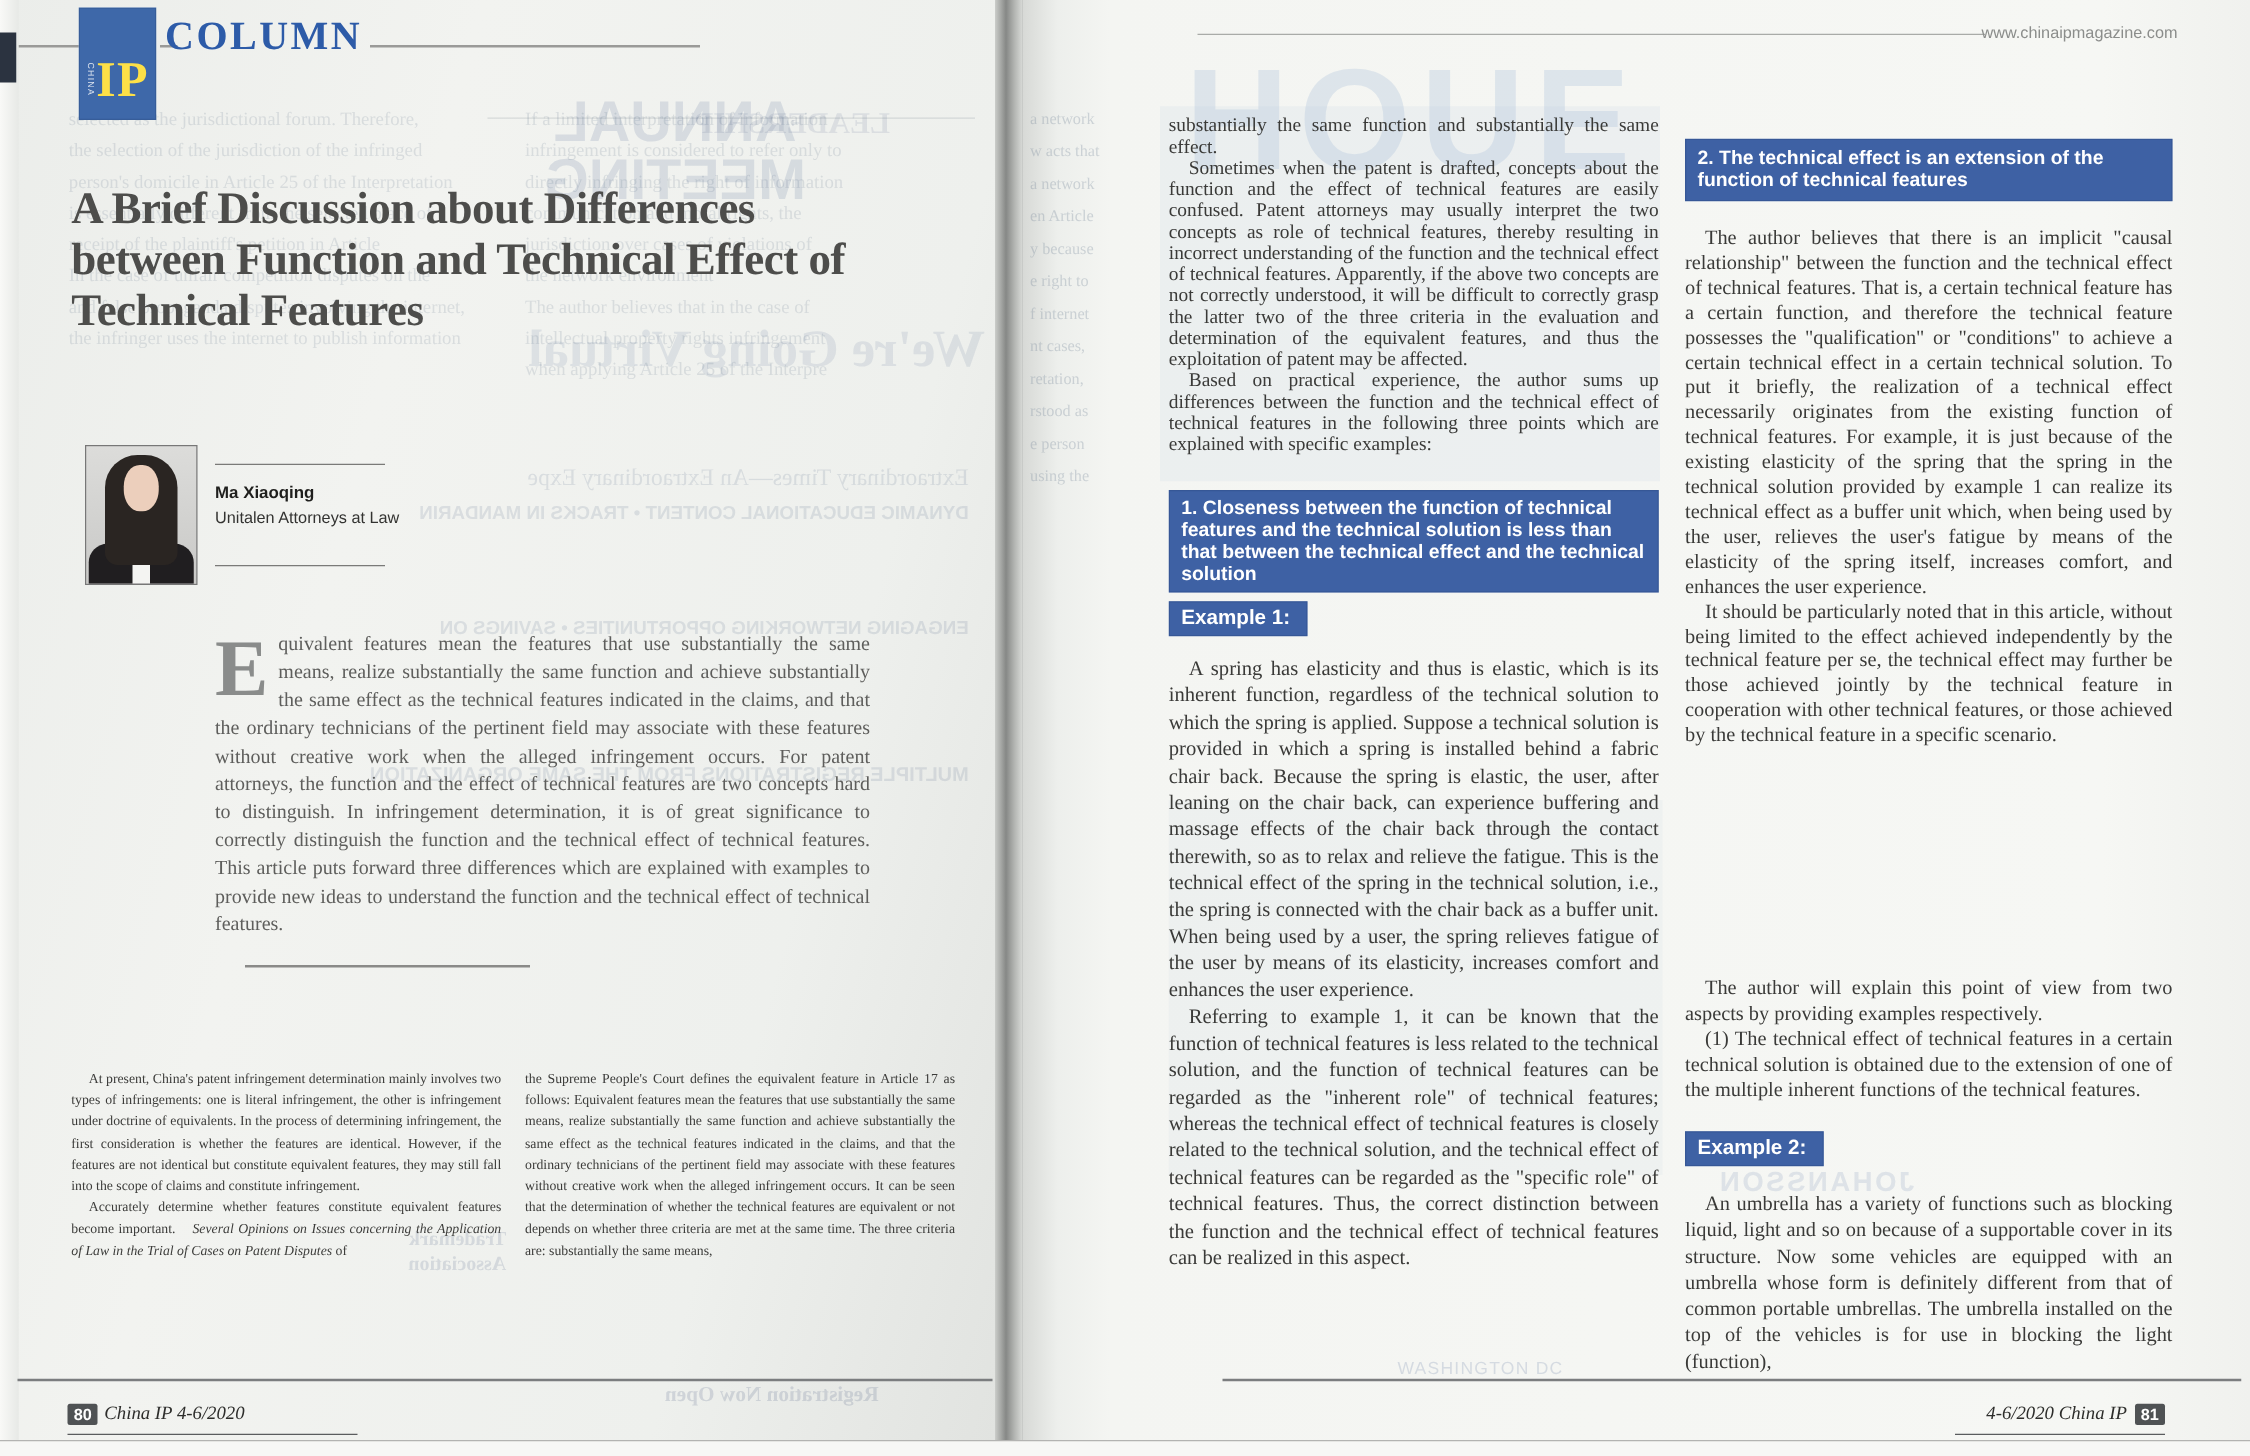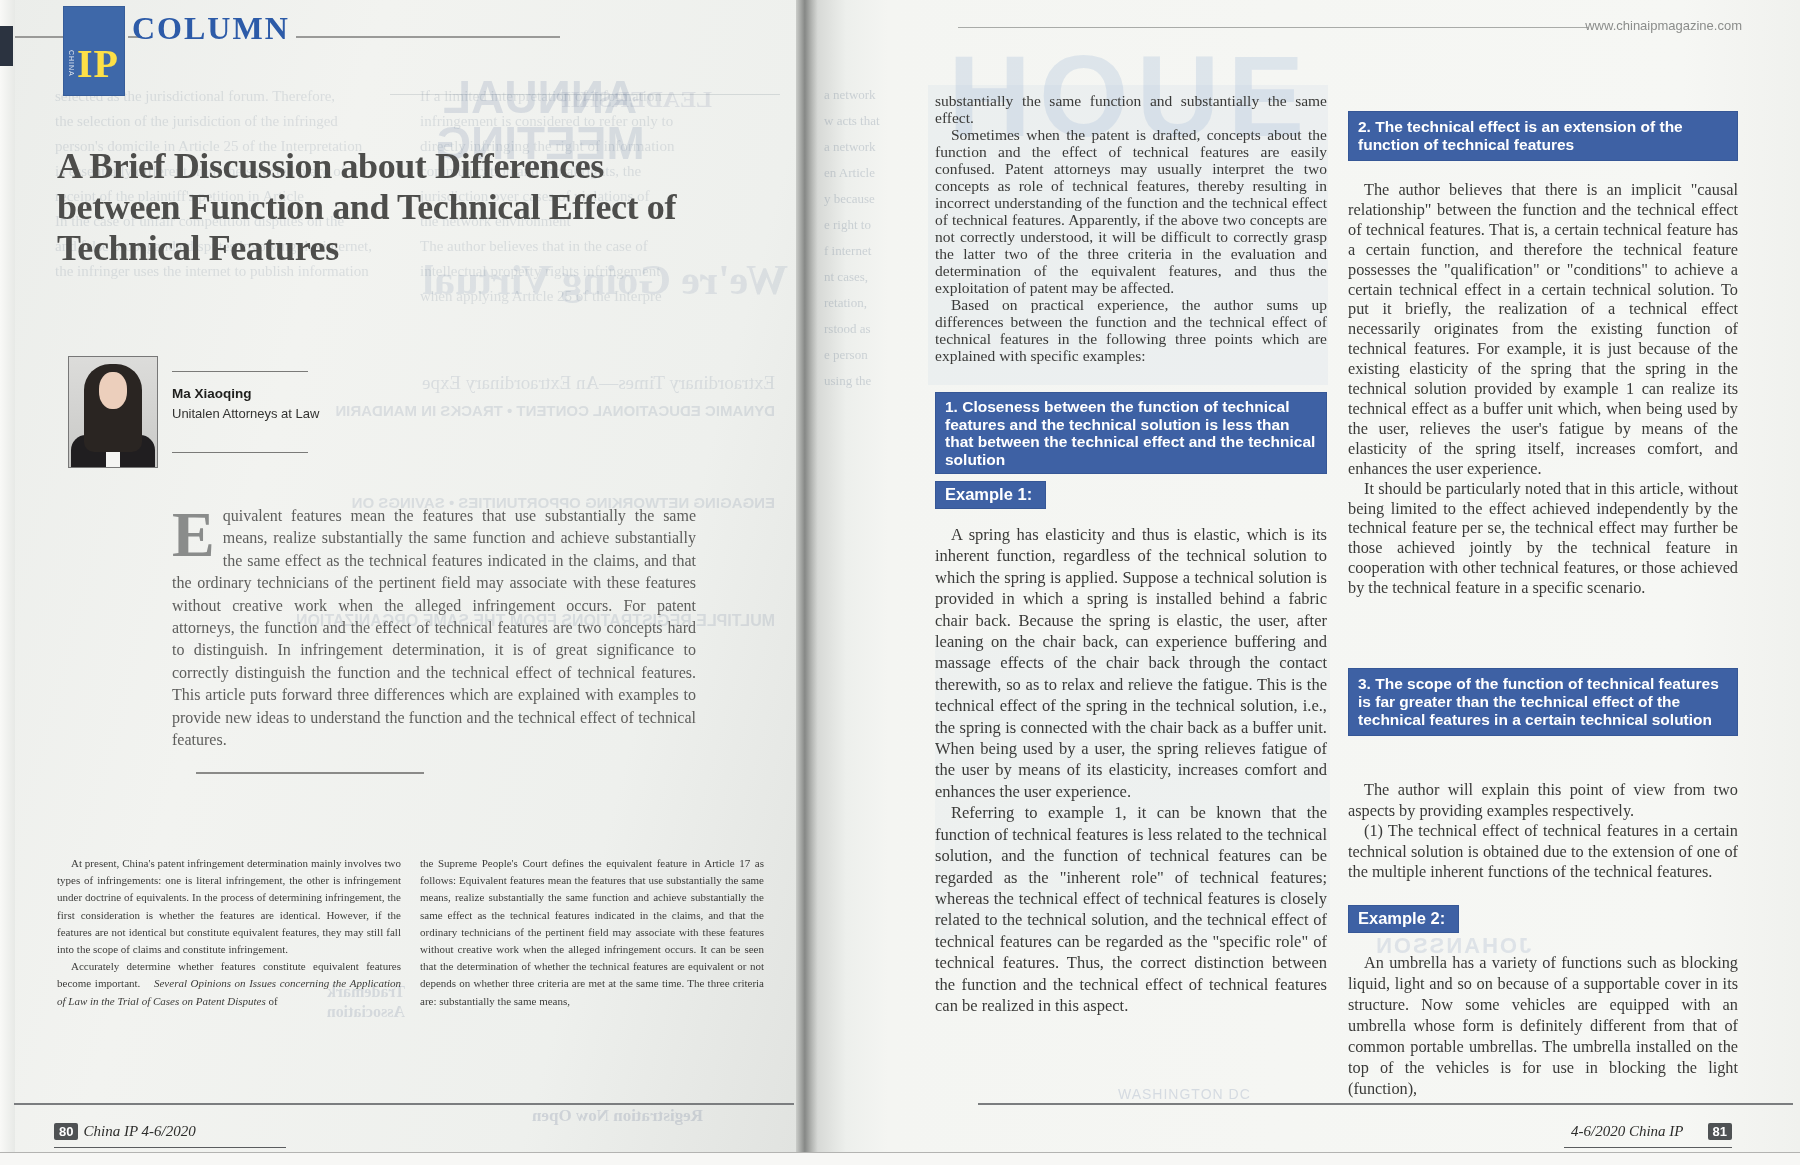--- a/index.html
+++ b/index.html
@@ -53,21 +53,21 @@
   #l-col2{left:420px;top:855px;width:344px;height:238px;}
   .it{font-style:italic;margin-left:10px;}
   
   #l-footer-rule{left:14px;top:1103px;width:780px;height:2px;background:#7b7d7f;z-index:6;}
   #l-footer{left:54px;top:1123px;z-index:6;display:flex;align-items:center;gap:5px;}
   .pagenum{background:#4f5254;color:#fff;font-family:"Liberation Sans",sans-serif;
     font-weight:700;font-size:13px;padding:1px 5px;border-radius:2px;}
   .journal{font-style:italic;font-size:15px;color:#2d2d2b;}
   #l-footer-under{left:54px;top:1147px;width:232px;height:1px;background:#5a5c5e;z-index:6;}
   #r-footer-rule{left:160px;top:1103px;width:815px;height:2px;background:#7b7d7f;z-index:6;}
-  #r-footer{right:68px;top:1123px;z-index:6;display:flex;align-items:center;gap:24px;}
+  #r-footer{right:68px;top:1123px;z-index:6;display:flex;align-items:center;gap:6px;}
   #r-footer-under{right:68px;top:1147px;width:168px;height:1px;background:#5a5c5e;z-index:6;}
   
   #r-toprule{left:140px;top:27px;width:630px;height:1px;background:#a9aba8;z-index:6;}
   #website{right:58px;top:18px;font-family:"Liberation Sans",sans-serif;font-size:13px;color:#8b8d8b;z-index:6;}
   .rcol{text-align:justify;color:#3a3a38;z-index:6;overflow:hidden;}
   .rcol p{margin:0;text-indent:16px;}
   .rcol p.noindent{text-indent:0;}
   #r1-block1{left:117px;top:92px;width:392px;font-size:15.5px;line-height:17px;}
   #r1-block2{left:117px;top:524px;width:392px;font-size:16.5px;line-height:21.4px;}
   #r2-block1{left:530px;top:180px;width:390px;font-size:16.3px;line-height:19.9px;}
@@ -232,21 +232,20 @@
     <div class="abs rcol" id="r1-block2">
       <p>A spring has elasticity and thus is elastic, which is its inherent function, regardless of the technical solution to which the spring is applied. Suppose a technical solution is provided in which a spring is installed behind a fabric chair back. Because the spring is elastic, the user, after leaning on the chair back, can experience buffering and massage effects of the chair back through the contact therewith, so as to relax and relieve the fatigue. This is the technical effect of the spring in the technical solution, i.e., the spring is connected with the chair back as a buffer unit. When being used by a user, the spring relieves fatigue of the user by means of its elasticity, increases comfort and enhances the user experience.</p>
       <p>Referring to example 1, it can be known that the function of technical features is less related to the technical solution, and the function of technical features can be regarded as the "inherent role" of technical features; whereas the technical effect of technical features is closely related to the technical solution, and the technical effect of technical features can be regarded as the "specific role" of technical features. Thus, the correct distinction between the function and the technical effect of technical features can be realized in this aspect.</p>
     </div>
 
     <div class="abs bluebox" id="box2">2. The technical effect is an extension of the function of technical features</div>
     <div class="abs rcol" id="r2-block1">
       <p>The author believes that there is an implicit "causal relationship" between the function and the technical effect of technical features. That is, a certain technical feature has a certain function, and therefore the technical feature possesses the "qualification" or "conditions" to achieve a certain technical effect in a certain technical solution. To put it briefly, the realization of a technical effect necessarily originates from the existing function of technical features. For example, it is just because of the existing elasticity of the spring that the spring in the technical solution provided by example 1 can realize its technical effect as a buffer unit which, when being used by the user, relieves the user's fatigue by means of the elasticity of the spring itself, increases comfort, and enhances the user experience.</p>
       <p>It should be particularly noted that in this article, without being limited to the effect achieved independently by the technical feature per se, the technical effect may further be those achieved jointly by the technical feature in cooperation with other technical features, or those achieved by the technical feature in a specific scenario.</p>
     </div>
-    <div class="abs bluebox" id="box3">3. The scope of the function of technical features is far greater than the technical effect of the technical features in a certain technical solution</div>
     <div class="abs rcol" id="r2-block2">
       <p>The author will explain this point of view from two aspects by providing examples respectively.</p>
       <p>(1) The technical effect of technical features in a certain technical solution is obtained due to the extension of one of the multiple inherent functions of the technical features.</p>
     </div>
     <div class="abs example" id="ex2">Example 2:</div>
     <div class="abs rcol" id="r2-block3">
       <p>An umbrella has a variety of functions such as blocking liquid, light and so on because of a supportable cover in its structure. Now some vehicles are equipped with an umbrella whose form is definitely different from that of common portable umbrellas. The umbrella installed on the top of the vehicles is for use in blocking the light (function),</p>
     </div>
 
     <div class="abs" id="r-footer-rule"></div>

